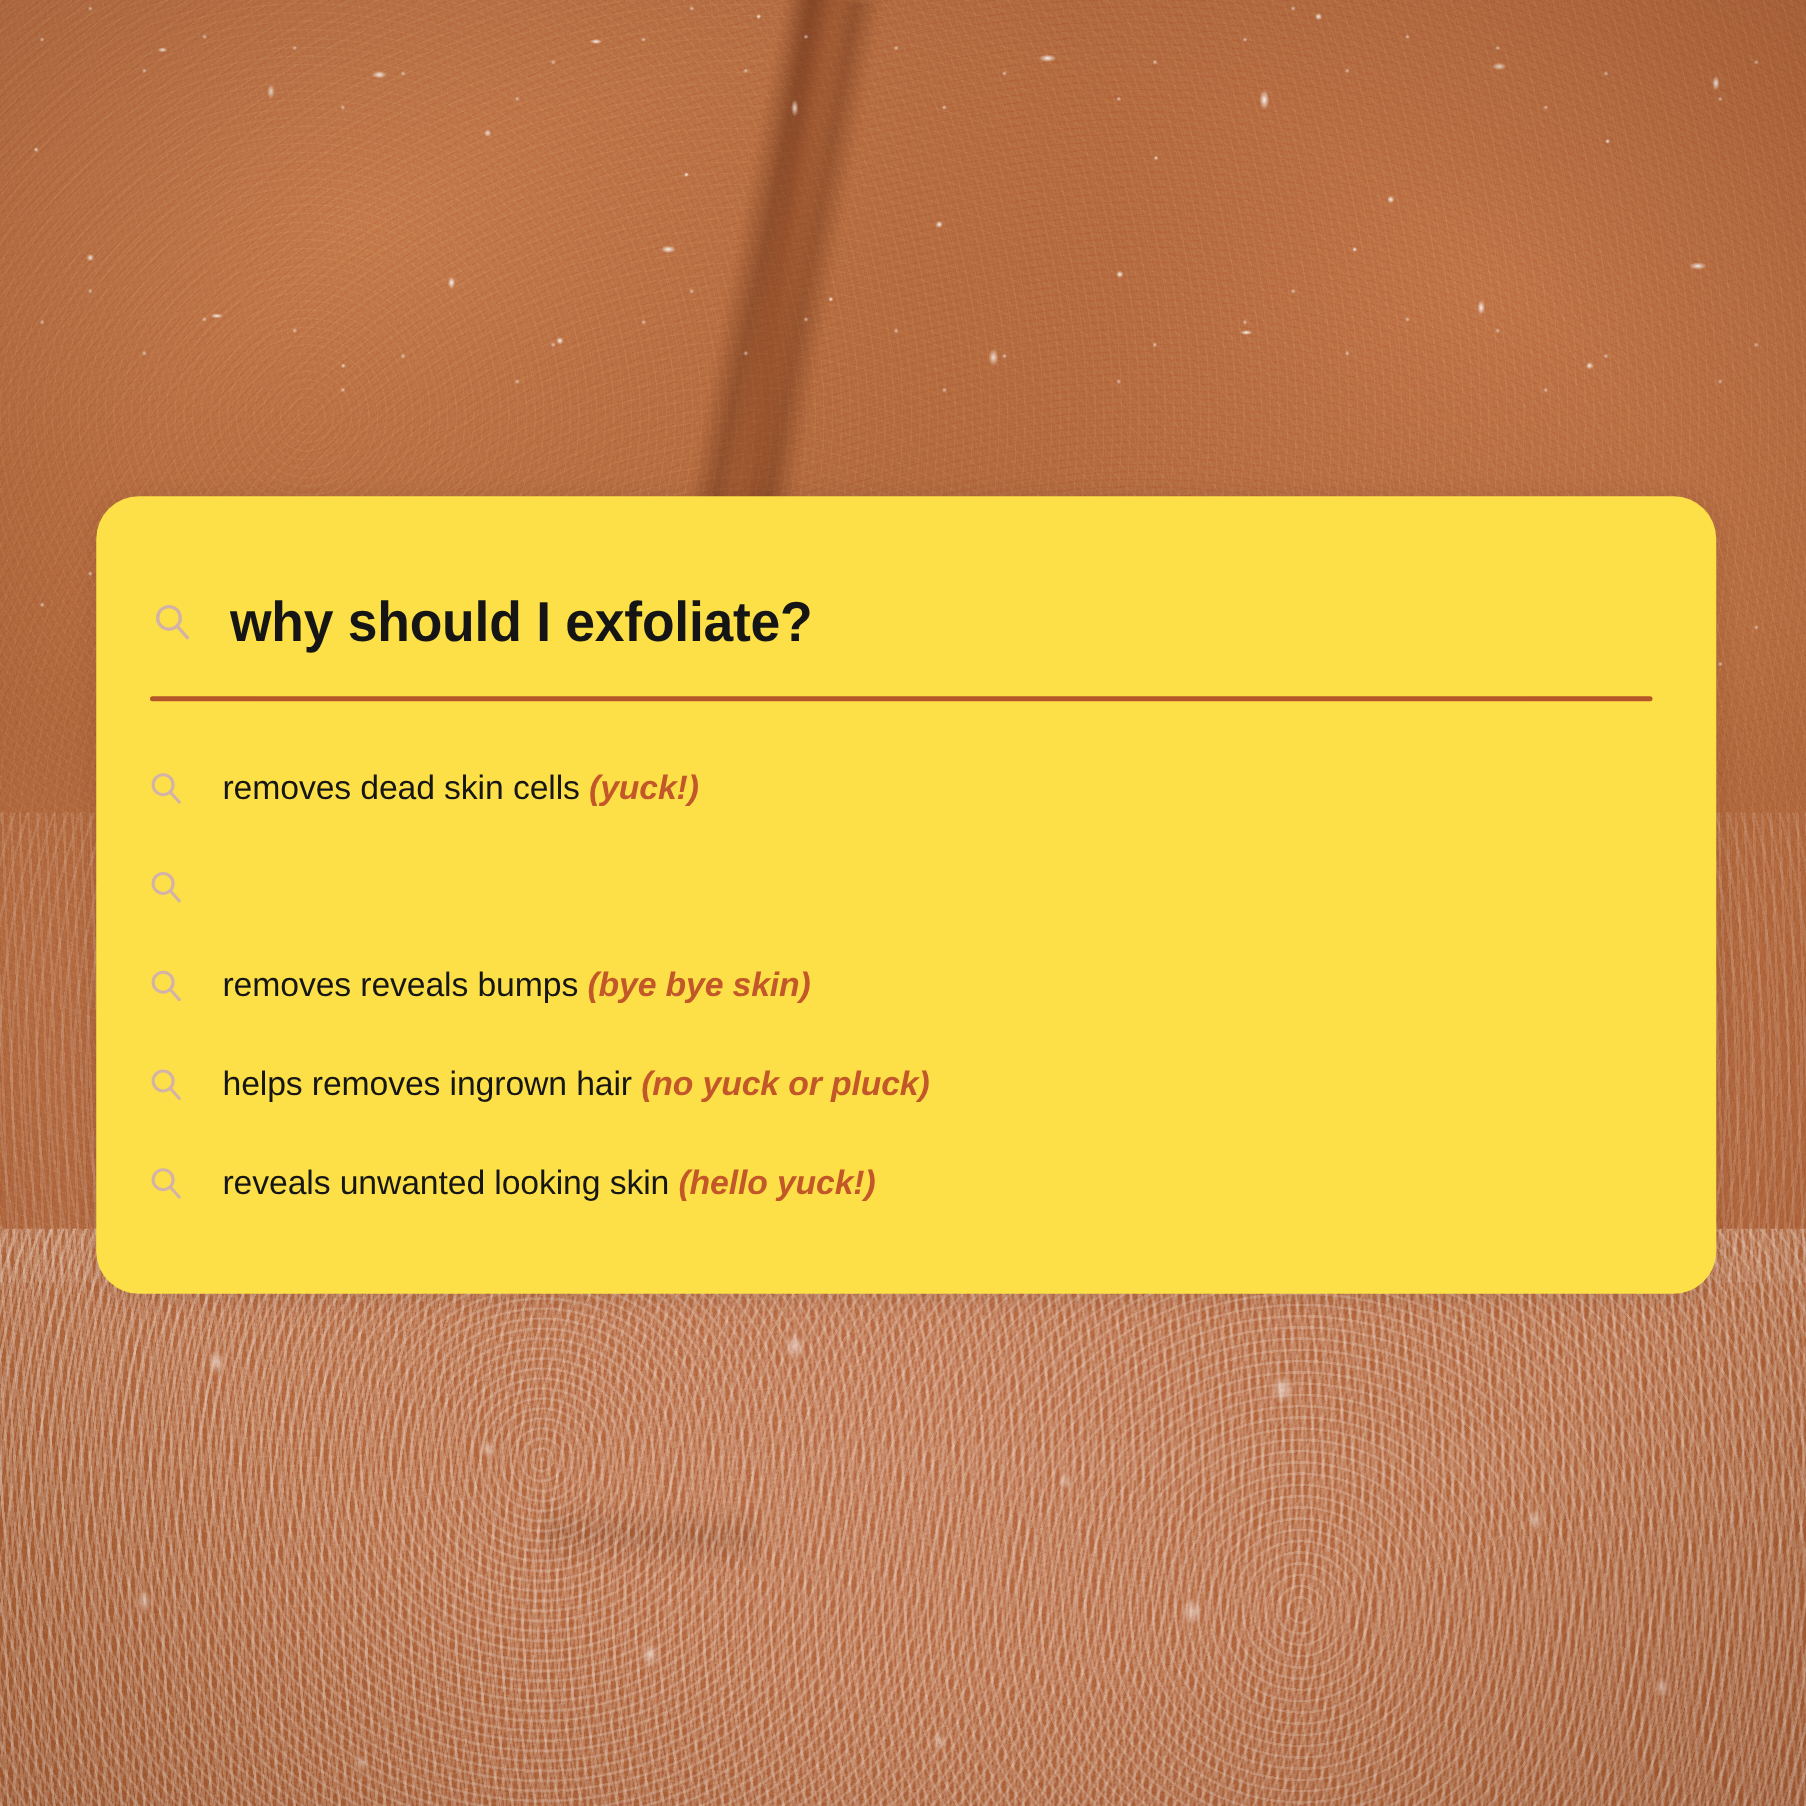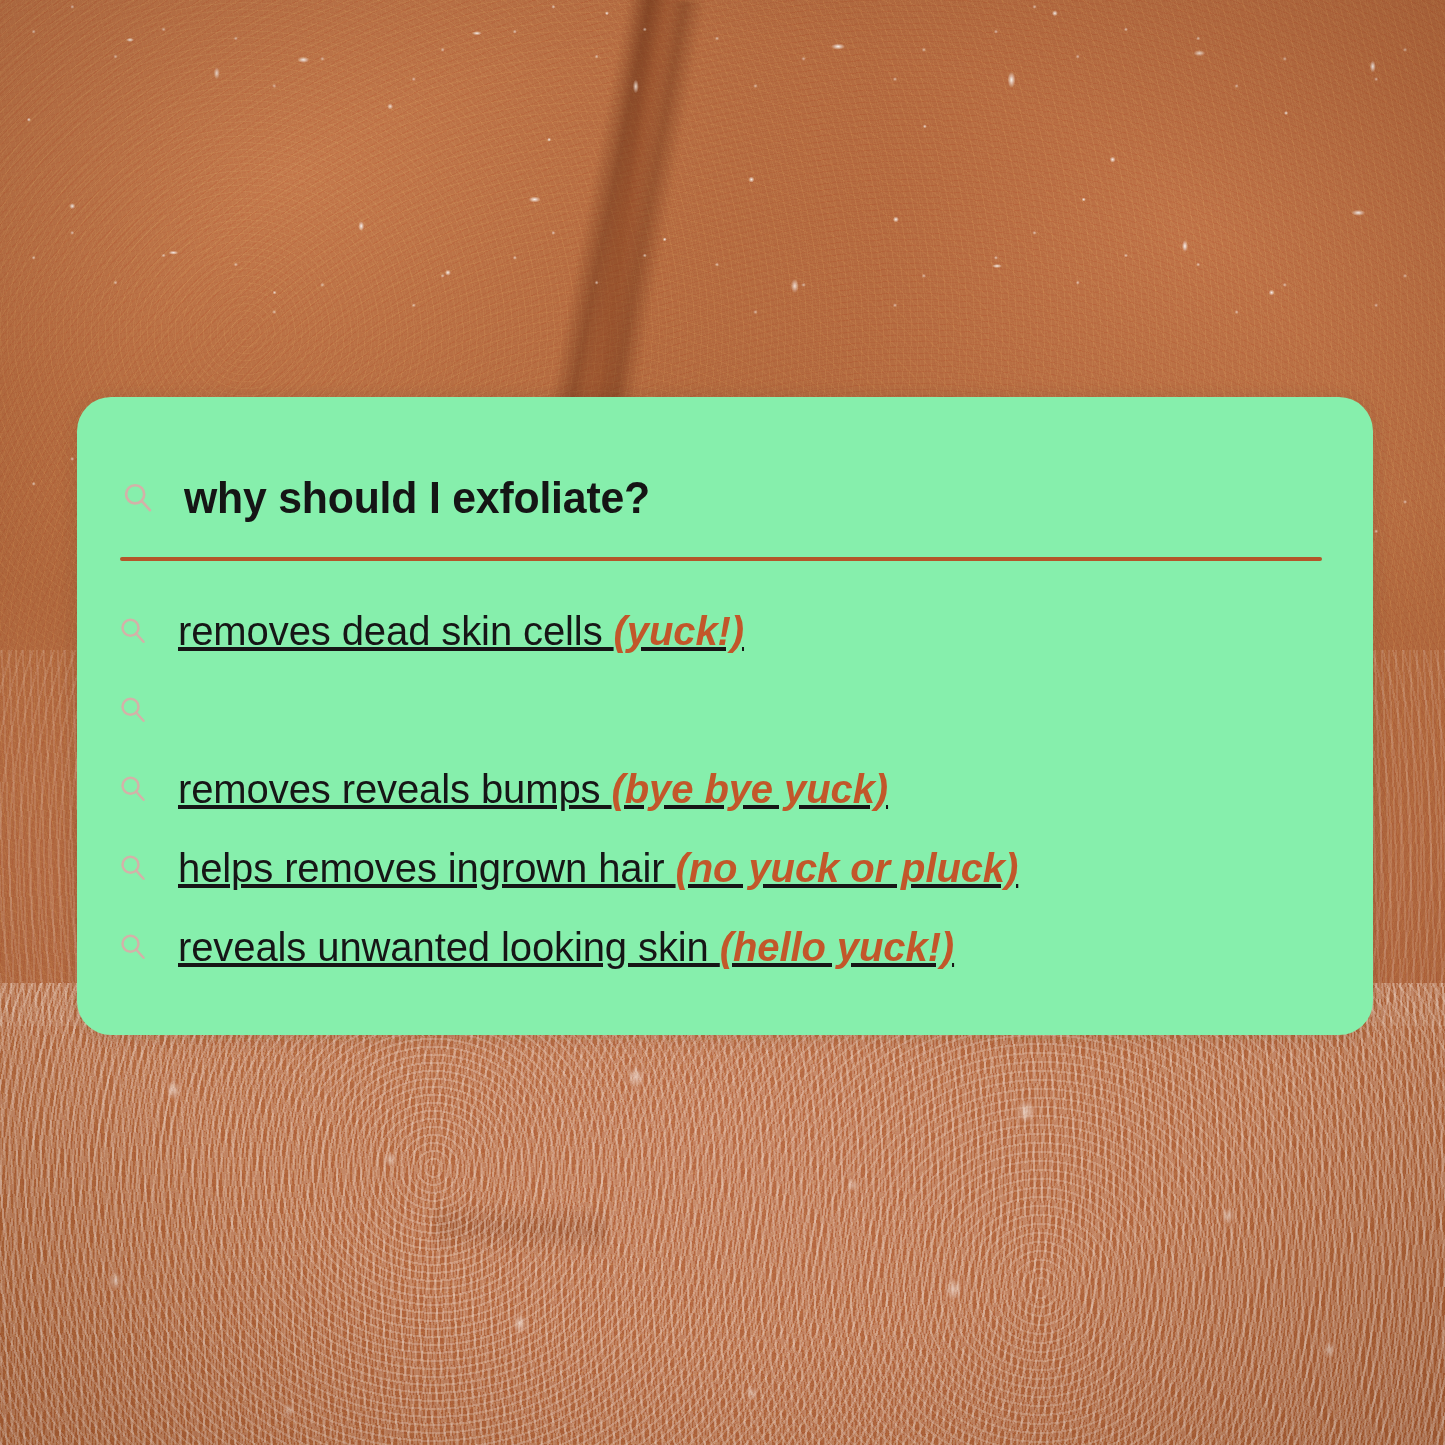--- a/index.html
+++ b/index.html
@@ -164,21 +164,21 @@
     background: radial-gradient(ellipse 88% 82% at 50% 48%, rgba(0,0,0,0) 55%, rgba(70,30,12,.22) 100%);
   }
 
   
   .card {
     position: absolute;
     left: 77px;
     top: 397px;
     width: 1296px;
     height: 638px;
-    background: #86efac;
+    background: #fde047;
     border-radius: 34px;
     box-shadow: 0 2px 18px rgba(60,25,10,.10);
     box-sizing: border-box;
   }
 
   .card-header {
     position: absolute;
     left: 44px;
     top: 78px;
     display: flex;
@@ -212,26 +212,25 @@
     top: 194px;
     width: 1230px;
   }
   .row {
     display: flex;
     align-items: center;
     gap: 30px;
     height: 79px;
   }
   .row-text {
-    font-size: 40px;
+    font-size: 27px;
     line-height: 1.05;
     color: #161616;
     white-space: nowrap;
     letter-spacing: -0.1px;
-    text-decoration: underline;
   }
   .row-text .tag {
     color: #c2572a;
     font-style: italic;
     font-weight: 600;
   }
 
   
   .mag {
     flex: 0 0 auto;
@@ -286,21 +285,21 @@
           <circle cx="10" cy="9.4" r="6.4" stroke="#d3b2a8" stroke-width="2"></circle>
           <line x1="14.7" y1="14.2" x2="20.4" y2="20.6" stroke="#d3b2a8" stroke-width="2" stroke-linecap="round"></line>
         </svg>
       </div>
 
       <div class="row">
         <svg class="mag row-mag" viewBox="0 0 24 24" fill="none" aria-hidden="true">
           <circle cx="10" cy="9.4" r="6.4" stroke="#d3b2a8" stroke-width="2"></circle>
           <line x1="14.7" y1="14.2" x2="20.4" y2="20.6" stroke="#d3b2a8" stroke-width="2" stroke-linecap="round"></line>
         </svg>
-        <div class="row-text"><span>removes reveals bumps </span><span class="tag">(bye bye yuck)</span></div>
+        <div class="row-text"><span>removes reveals bumps </span><span class="tag">(bye bye skin)</span></div>
       </div>
 
       <div class="row">
         <svg class="mag row-mag" viewBox="0 0 24 24" fill="none" aria-hidden="true">
           <circle cx="10" cy="9.4" r="6.4" stroke="#d3b2a8" stroke-width="2"></circle>
           <line x1="14.7" y1="14.2" x2="20.4" y2="20.6" stroke="#d3b2a8" stroke-width="2" stroke-linecap="round"></line>
         </svg>
         <div class="row-text"><span>helps removes ingrown hair </span><span class="tag">(no yuck or pluck)</span></div>
       </div>
 

